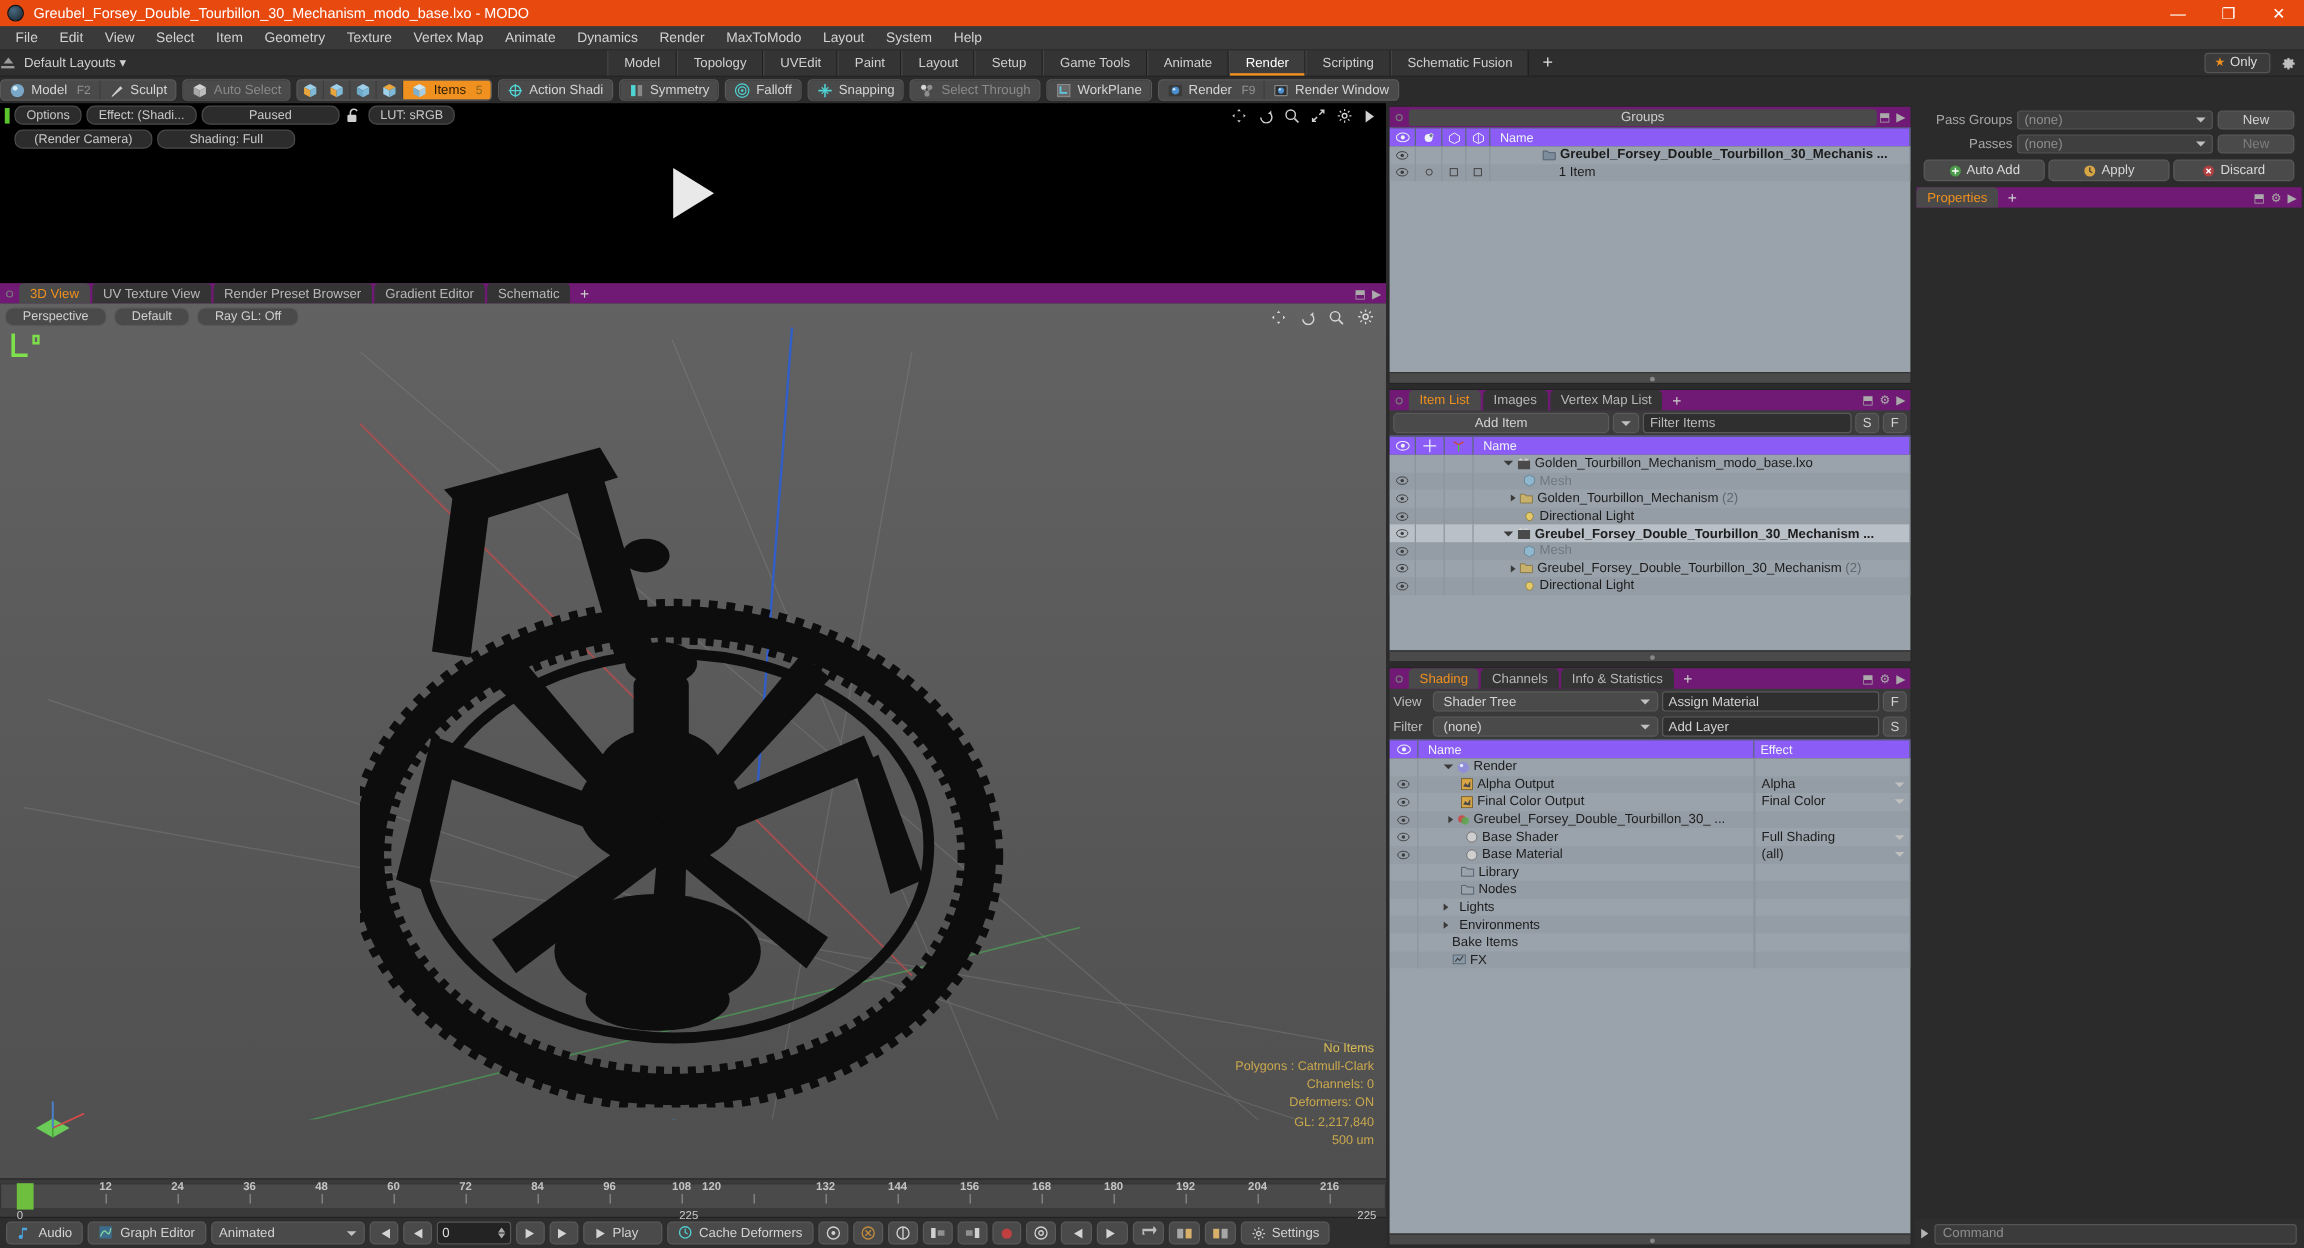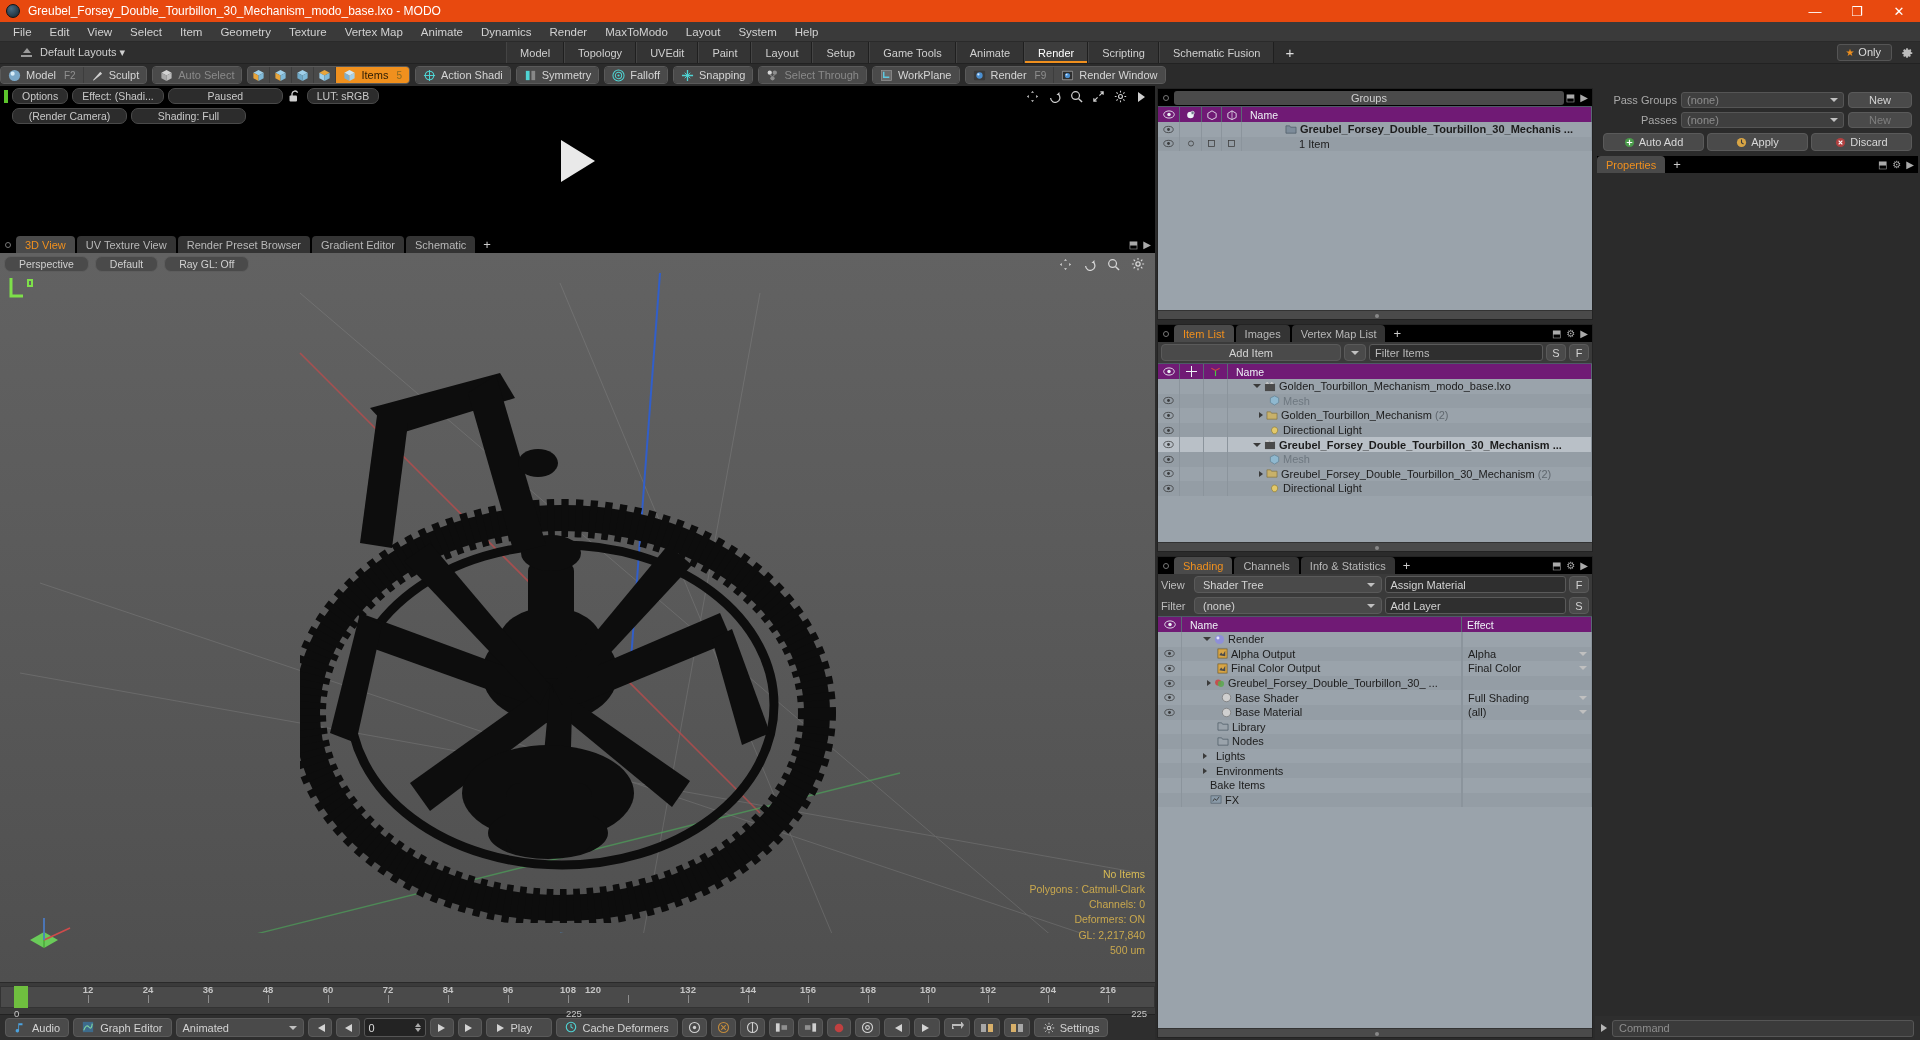--- a/index.html
+++ b/index.html
@@ -33,21 +33,21 @@
     height:20px; background:#3a3a3a; display:flex; align-items:center;
     border-bottom:1px solid #2a2a2a; flex:none; padding-left:4px;
   }
   .menubar .mi { padding:0 9px; line-height:20px; font-size:11.5px; color:#d2d2d2; white-space:nowrap;}
 
   
   .layoutrow {
     height:22px; background:#2e2e2e; display:flex; align-items:stretch; flex:none;
     border-bottom:1px solid #222;
   }
-  .layoutrow .lleft { display:flex; align-items:center; padding-left:20px; width:240px; flex:none;}
+  .layoutrow .lleft { display:flex; align-items:center; padding-left:0; width:240px; flex:none;}
   .upicon { width:14px; height:14px; position:relative; margin-right:6px; }
   .upicon::before{
     content:""; position:absolute; left:3px; top:2px;
     border-left:4px solid transparent; border-right:4px solid transparent; border-bottom:5px solid #9a9a9a;
   }
   .upicon::after{
     content:""; position:absolute; left:1px; top:9px; width:11px; height:2px; background:#9a9a9a;
   }
   .defaultlayouts { font-size:11px; color:#d0d0d0; }
   .ltabs { display:flex; align-items:stretch; margin-left:auto; margin-right:auto;}
@@ -89,21 +89,21 @@
   .tbtn.on .hk { color:#8a6a22; }
   .ico { width:13px; height:13px; flex:none; }
 
   
   .body { flex:1; display:flex; min-height:0; background:#2b2b2b; }
   .leftcol { width:1155px; display:flex; flex-direction:column; flex:none; min-width:0;}
   .rightcol { flex:1; display:flex; min-width:0; }
 
   
   .panelhdr {
-    height:17px; background:#000000; display:flex; align-items:center;
+    height:17px; background:#701a75; display:flex; align-items:center;
     font-size:11px; color:#cfcfcf; flex:none; position:relative;
   }
   .dot { width:6px;height:6px;border-radius:50%;border:1px solid #777; margin:0 5px; flex:none;}
   .phtabs { display:flex; align-items:stretch; height:17px; }
   .phtab {
     padding:0 9px; display:flex; align-items:center; font-size:11px; color:#b8b8b8;
     border-radius:4px 4px 0 0; background:#343434; margin-right:2px;
   }
   .phtab.active { background:#4a4a4a; color:#f0901e; }
   .phtab.plus { background:transparent; font-size:13px; padding:0 6px; color:#ccc;}
@@ -187,21 +187,21 @@
   .rpanels { width:440px; display:flex; flex-direction:column; flex:none; background:#2b2b2b;}
   .rfar { flex:1; display:flex; flex-direction:column; background:#2b2b2b; min-width:0;}
 
   .pbox { display:flex; flex-direction:column; background:#3a3a3a; border:1px solid #232323; margin:2px; min-height:0;}
   .ptoolrow { display:flex; align-items:center; gap:3px; padding:2px 3px; background:#3a3a3a; flex:none;}
   .wbtn2 { background:#4a4a4a; border:1px solid #5a5a5a; border-radius:4px; height:17px;
            display:flex; align-items:center; justify-content:center; padding:0 8px; font-size:11px; color:#d3d3d3;}
   .fld { background:#2f2f2f; border:1px solid #5a5a5a; border-radius:3px; height:17px;
          display:flex;align-items:center; padding:0 5px; font-size:11px; color:#bbb;}
 
-  .tblhdr { display:flex; background:#701a75; height:16px; align-items:center; flex:none; border-top:1px solid #4e5a66;}
+  .tblhdr { display:flex; background:#8b5cf6; height:16px; align-items:center; flex:none; border-top:1px solid #4e5a66;}
   .tblhdr .c { border-right:1px solid #5b6874; height:16px; display:flex; align-items:center;
                justify-content:center; font-size:10.5px; color:#eef2f6; flex:none;}
   .tblhdr .cname { flex:1; justify-content:flex-start; padding-left:8px; }
   .tblbody { flex:1; overflow:hidden; background:#9aa3ab; display:flex; flex-direction:column; }
   .trow { display:flex; height:14.6px; align-items:center; font-size:11px; color:#1c1c1c; flex:none;}
   .trow:nth-child(odd){ background:#9aa3ab; }
   .trow:nth-child(even){ background:#949da5; }
   .trow.sel { background:#b9c0c7; }
   .trow .c { border-right:1px solid #8b949c; height:14.6px; display:flex; align-items:center;
              justify-content:center; flex:none; }

